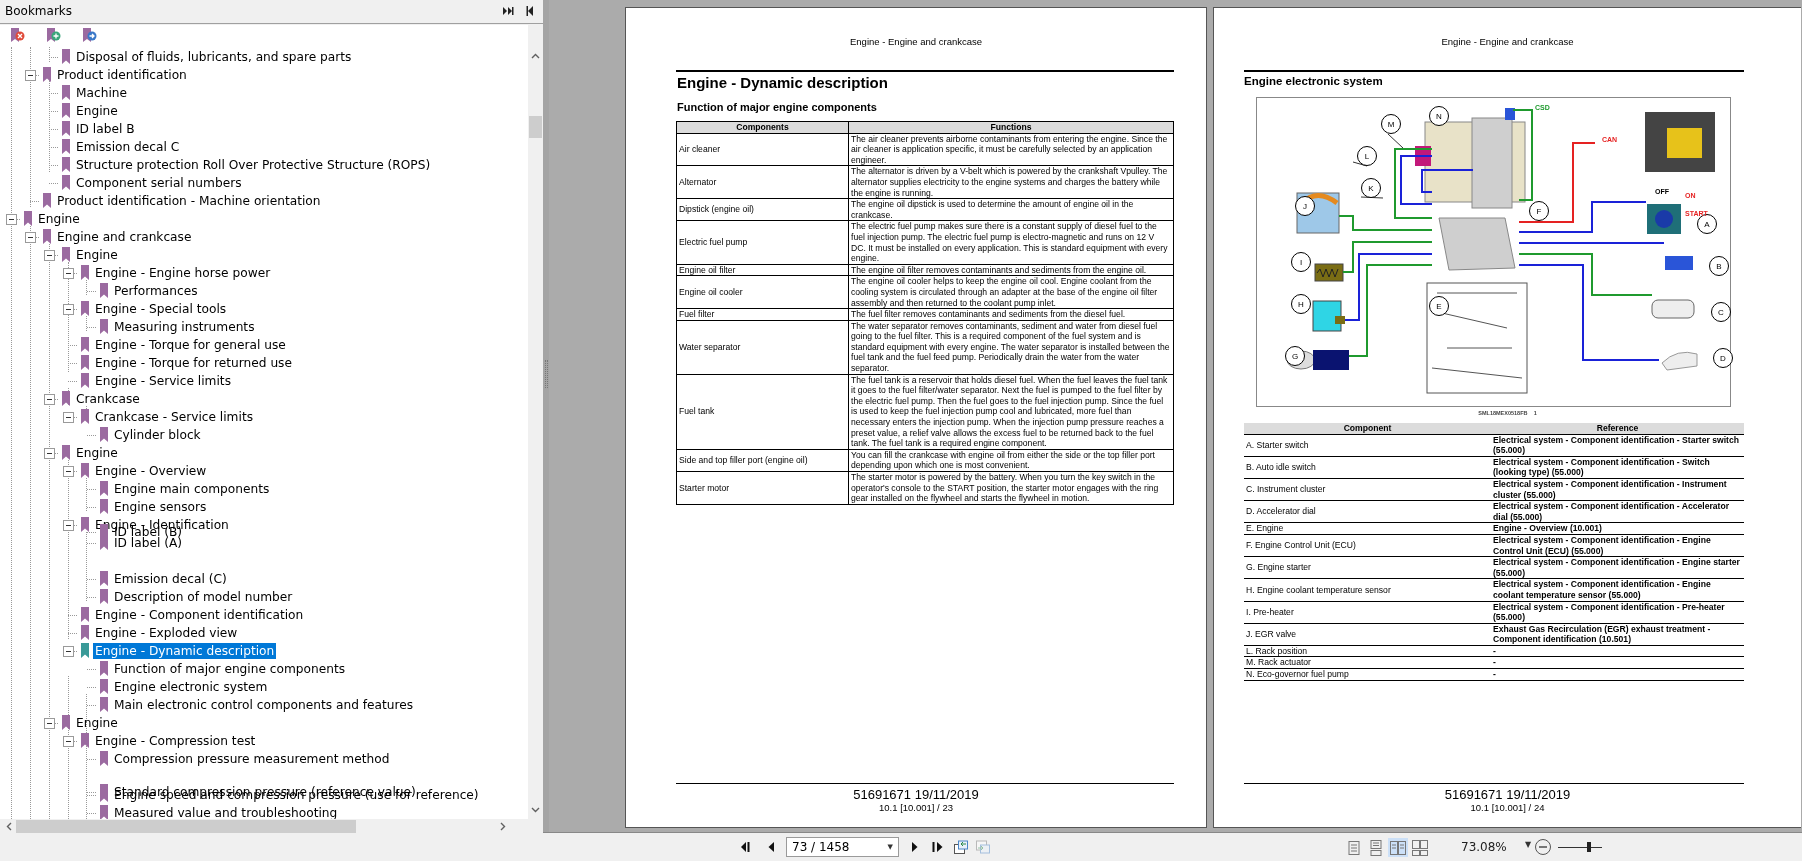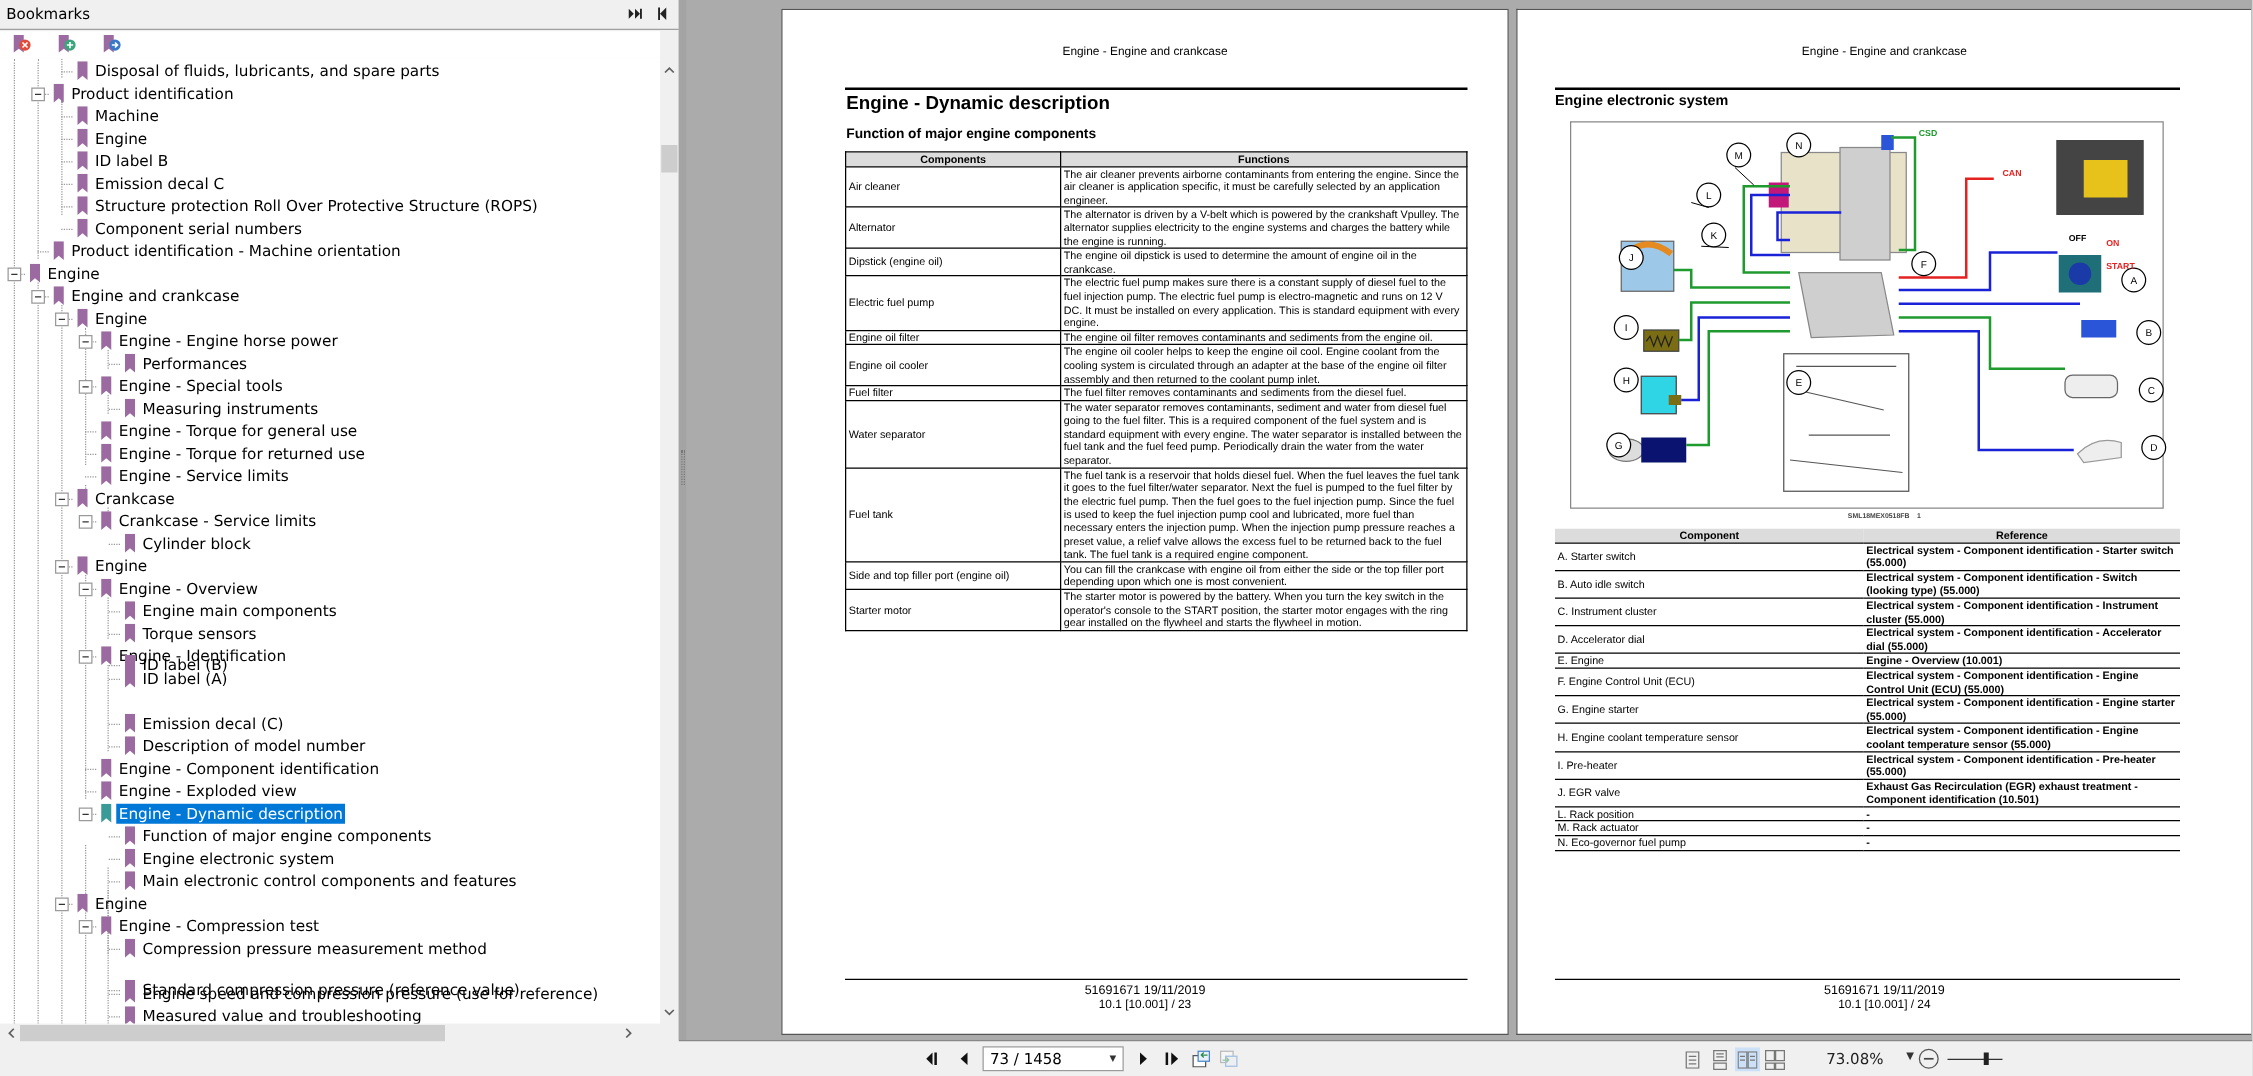--- a/index.html
+++ b/index.html
@@ -44,21 +44,21 @@
 .h1{position:absolute;font-size:15px;font-weight:bold}
 .h2{position:absolute;font-size:11px;font-weight:bold}
 table.doc{position:absolute;border-collapse:collapse;font-size:8.6px;line-height:10.6px}
 table.doc th{background:#dcdcdc;border:1px solid #000;font-weight:bold;text-align:center;padding:0 2px;height:11px}
 table.doc td{border:1px solid #000;padding:0 2px;vertical-align:middle}
 table.ref{position:absolute;border-collapse:collapse;font-size:8.6px;line-height:10.6px}
 table.ref th{background:#dcdcdc;font-weight:bold;text-align:center;padding:0 2px;height:11px;border-bottom:1px solid #000}
 table.ref td{padding:0 2px;border-bottom:1px solid #000;vertical-align:middle}
 table.ref td.refc{font-weight:bold}
 .footer{position:absolute;left:0;width:100%;text-align:center}
-.footer .f1{font-size:10px}
+.footer .f1{font-size:13px}
 .footer .f2{font-size:9.5px}
 
 
 #diagram{position:absolute;left:42px;top:89px;width:475px;height:310px;border:1px solid #888;background:#fff}
 .callout{position:absolute;width:20px;height:20px;border:1px solid #000;border-radius:50%;background:#fff;font-size:8px;display:flex;align-items:center;justify-content:center}
 .diag-lbl{position:absolute;font-size:7px;font-weight:bold}
 #diag-caption{position:absolute;left:0;width:100%;text-align:center;font-size:5.5px;font-weight:bold;color:#444}
 
 
 #statusbar{position:absolute;left:543px;top:832px;width:1259px;height:29px;background:#f0f0f0;border-top:1px solid #888}
@@ -325,21 +325,21 @@
               <svg class="bm-glyph" width="10" height="16" viewBox="0 0 10 16" style="left: 99px;">
                 <path d="M1 0 H9 V15 L5 11.5 L1 15Z" fill="#9b6aa0"></path>
               </svg>
               <span class="tree-label" style="left: 112px;">Engine main components</span>
             </div>
             <div class="tree-row" style="left: 0px; top: 451px; width: 528px;">
               <div class="hline" style="left: 87px; top: 9px; width: 9px;"></div>
               <svg class="bm-glyph" width="10" height="16" viewBox="0 0 10 16" style="left: 99px;">
                 <path d="M1 0 H9 V15 L5 11.5 L1 15Z" fill="#9b6aa0"></path>
               </svg>
-              <span class="tree-label" style="left: 112px;">Torque sensors</span>
+              <span class="tree-label" style="left: 112px;">Engine sensors</span>
             </div>
             <div class="tree-row" style="left: 0px; top: 469px; width: 528px;">
               <div class="hline" style="left: 68px; top: 9px; width: 9px;"></div>
               <span class="exp" style="left: 63px; top: 4px;"></span>
               <svg class="bm-glyph" width="10" height="16" viewBox="0 0 10 16" style="left: 80px;">
                 <path d="M1 0 H9 V15 L5 11.5 L1 15Z" fill="#9b6aa0"></path>
               </svg>
               <span class="tree-label" style="left: 93px;">Engine - Identification</span>
             </div>
             <div class="tree-row" style="left: 0px; top: 487px; width: 528px;">

